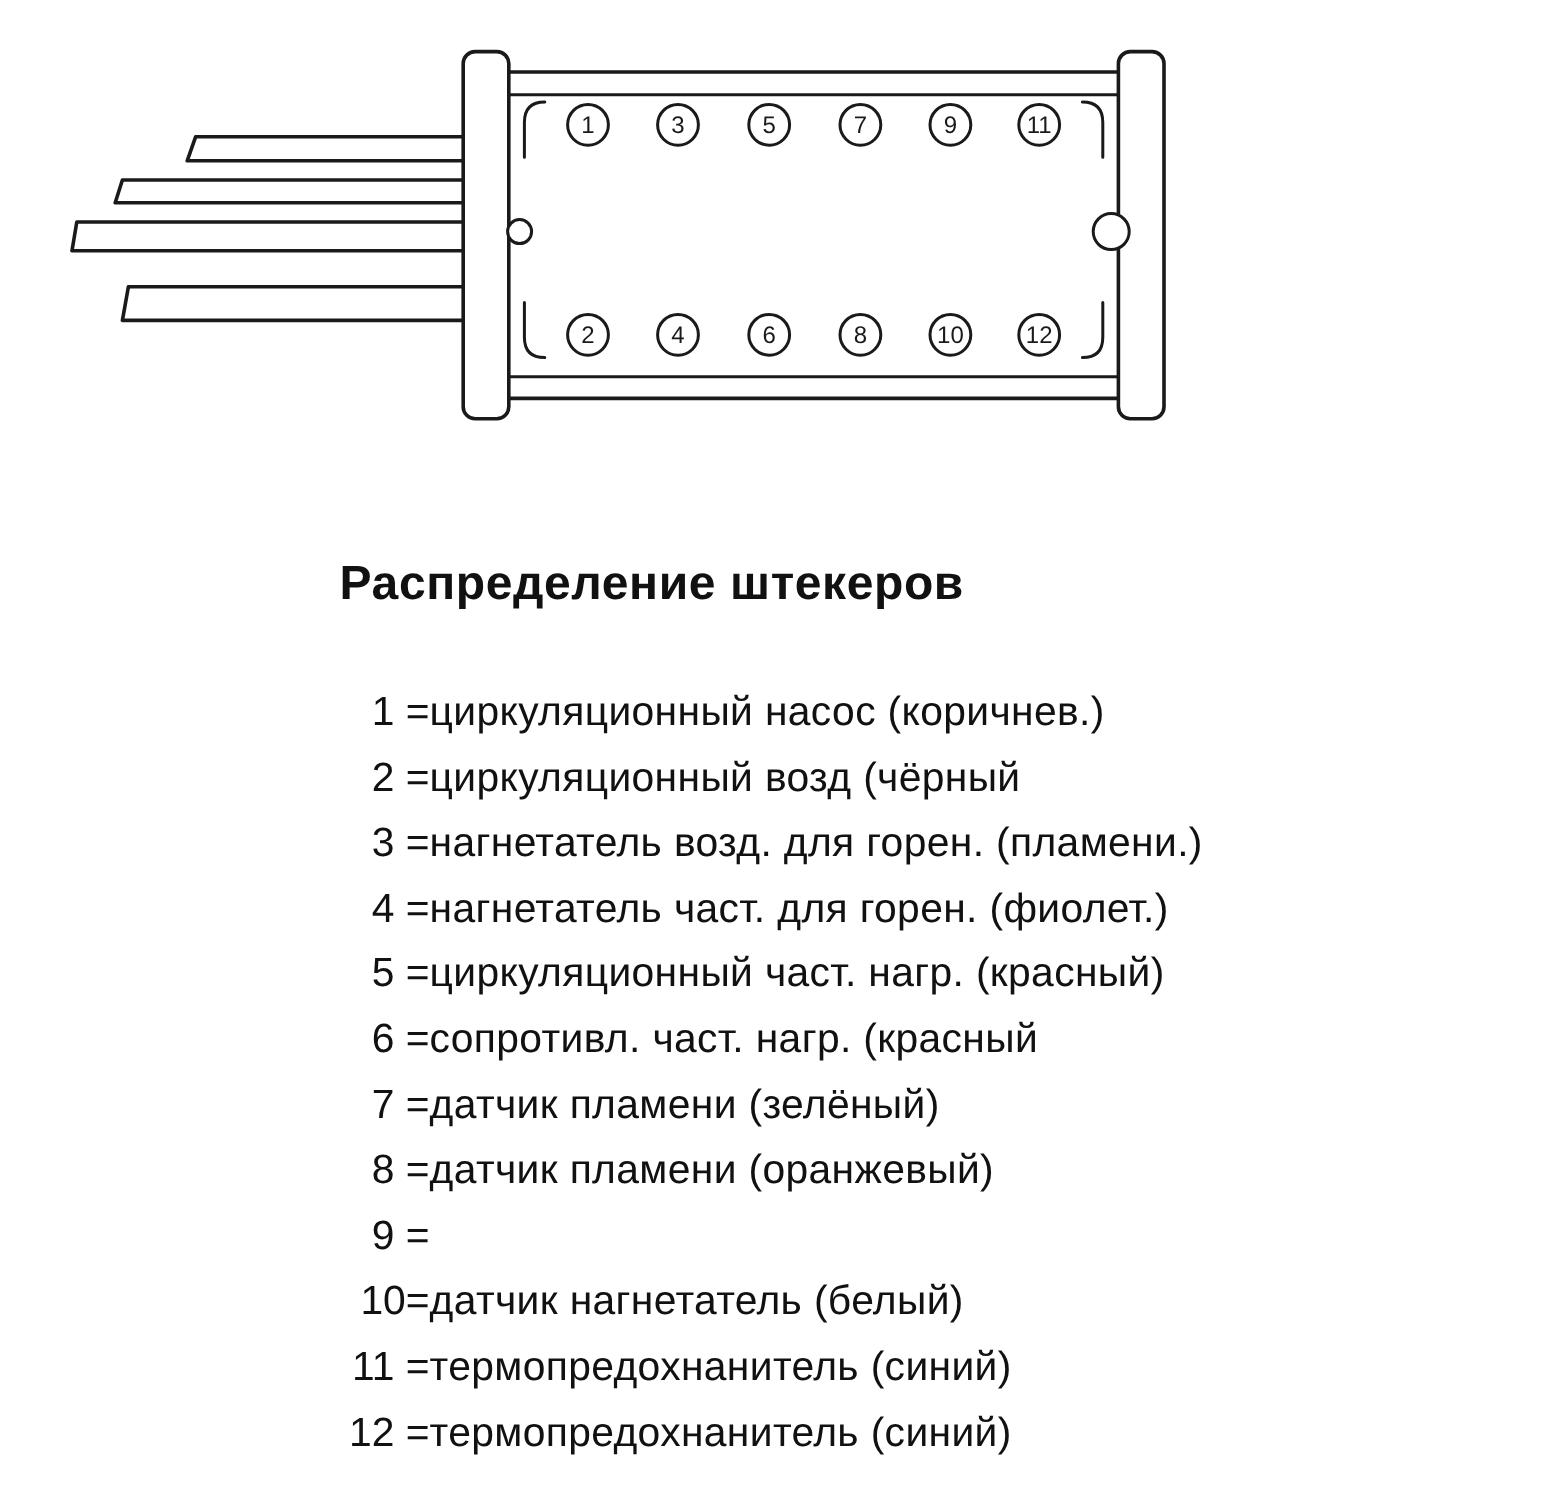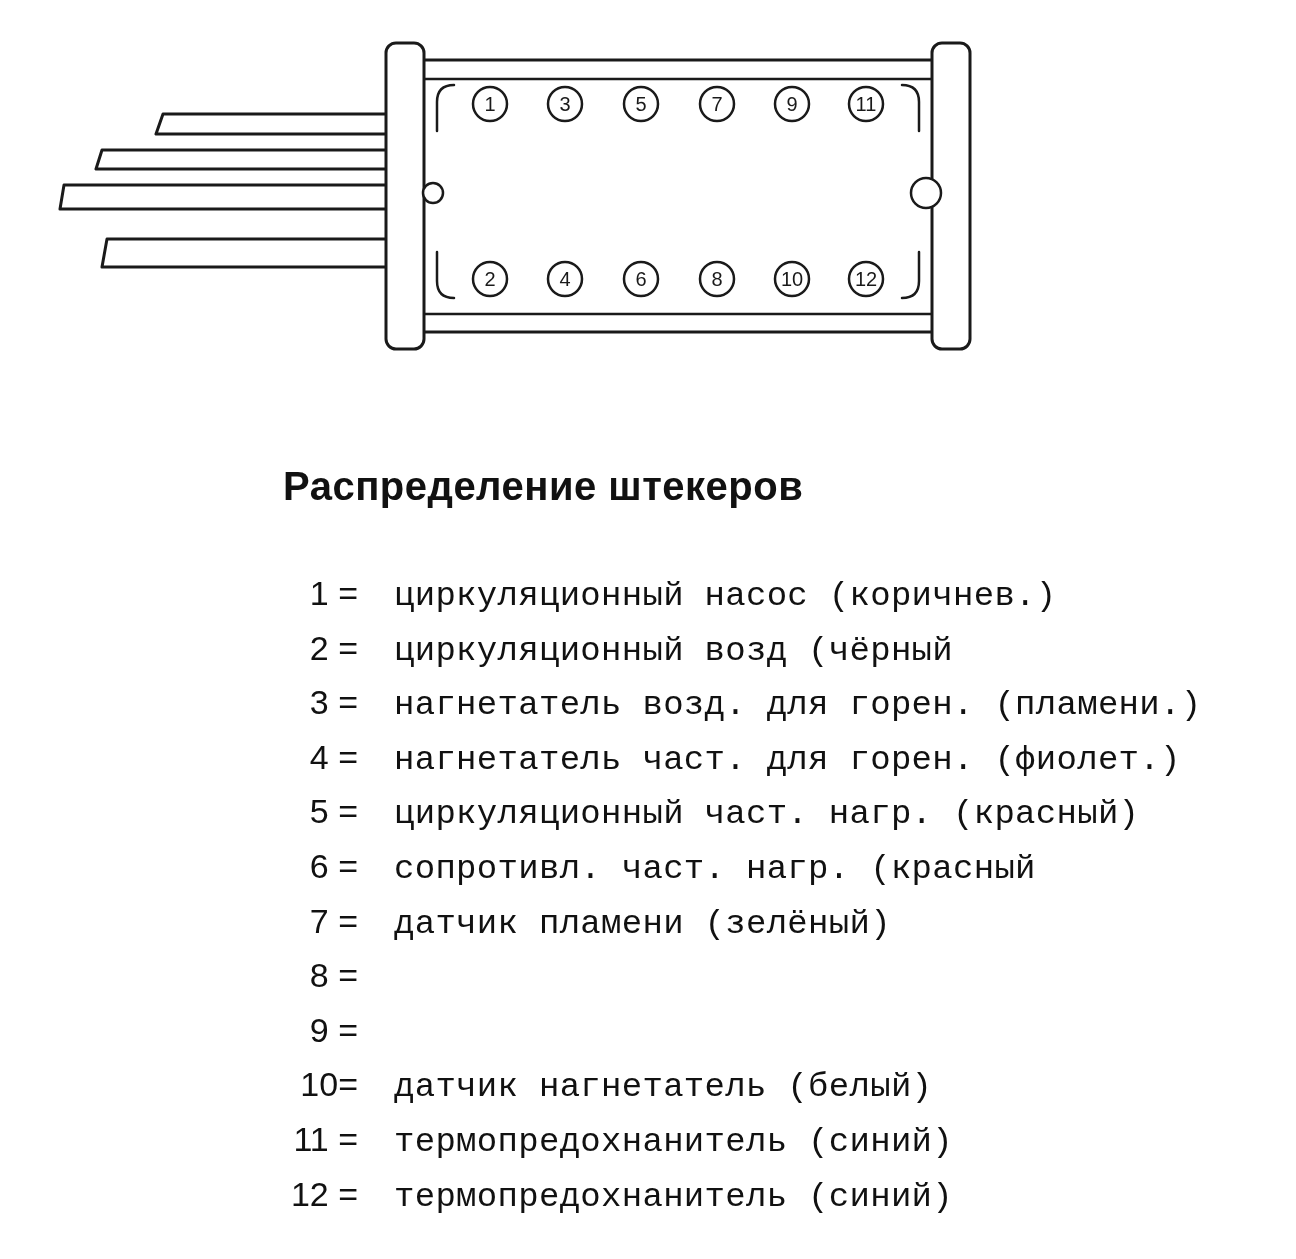--- a/index.html
+++ b/index.html
@@ -43,23 +43,21 @@
     line-height: 54.6px;
     font-size: 34px;
     white-space: nowrap;
   }
   .legend-row .num {
     display: inline-block;
     width: 118px;
     text-align: right;
   }
   .legend-row .desc {
-    margin-left: 36px;
     letter-spacing: 0.3px;
-    font-family: Liberation Mono, monospace;
   }
   svg text {
     font-family: "Liberation Sans", sans-serif;
   }
 </style>
 </head>
 <body>
 
 <div class="page">
 
@@ -167,20 +165,21 @@
     <div class="legend-row">
       <span class="num">6 =</span>
       <span class="desc">сопротивл. част. нагр. (красный</span>
     </div>
     <div class="legend-row">
       <span class="num">7 =</span>
       <span class="desc">датчик пламени (зелёный)</span>
     </div>
     <div class="legend-row">
       <span class="num">8 =</span>
+      <span class="desc">датчик пламени (оранжевый)</span>
     </div>
     <div class="legend-row">
       <span class="num">9 =</span>
     </div>
     <div class="legend-row">
       <span class="num">10=</span>
       <span class="desc">датчик нагнетатель (белый)</span>
     </div>
     <div class="legend-row">
       <span class="num">11 =</span>

